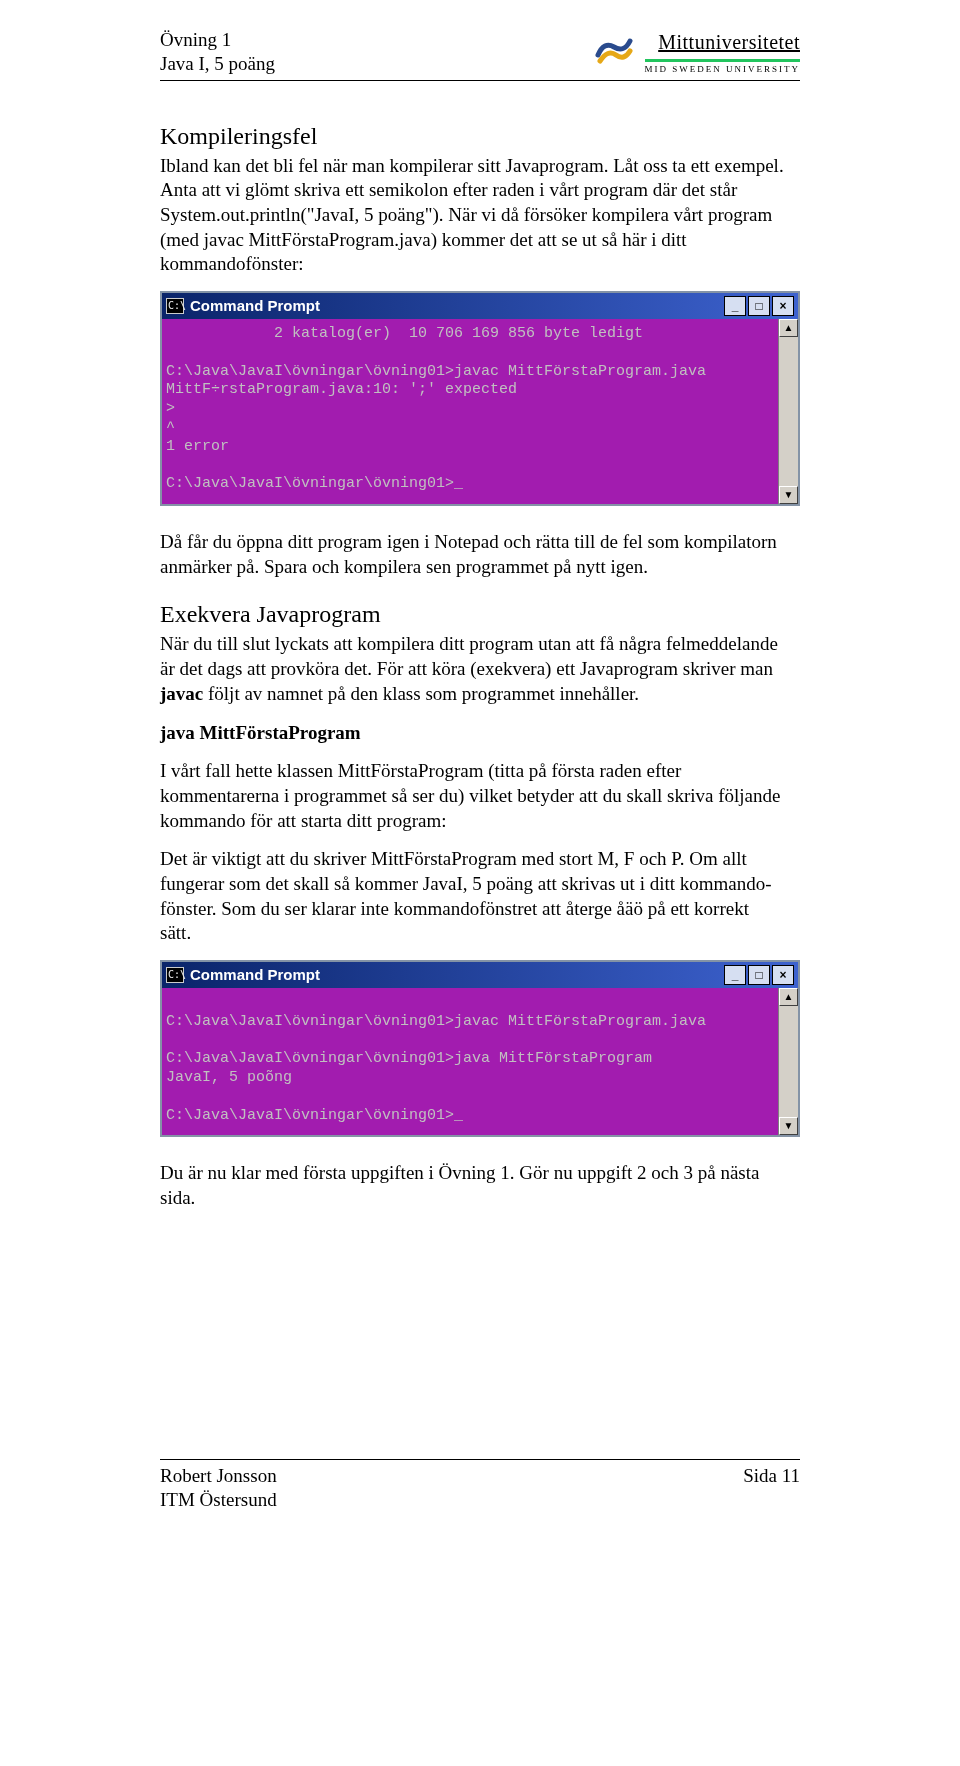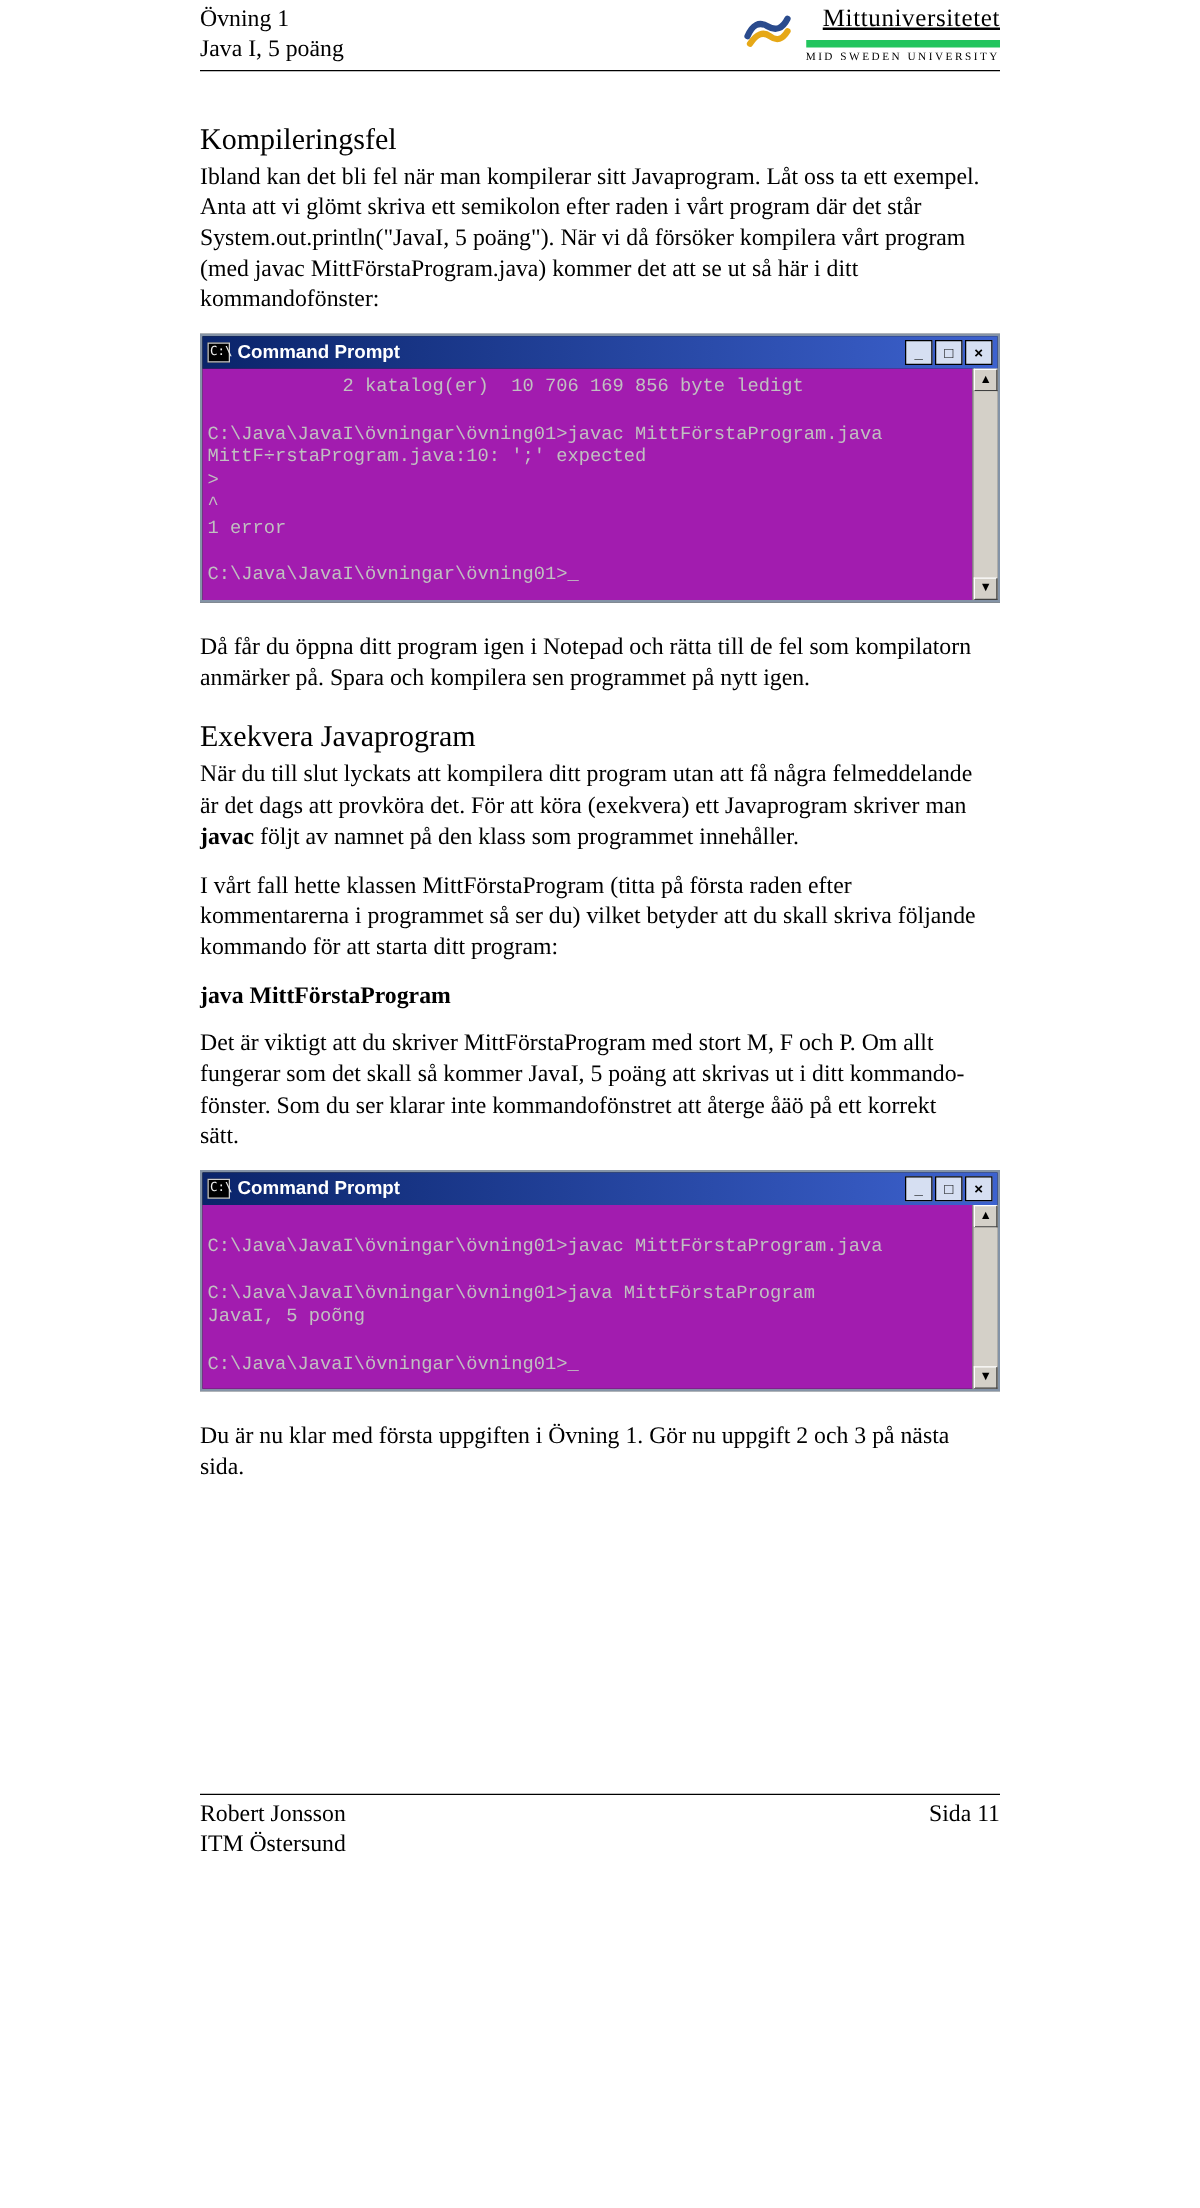--- a/index.html
+++ b/index.html
@@ -7,21 +7,21 @@
     margin: 0;
     font-family: "Times New Roman", Times, serif;
     font-size: 19px;
     line-height: 1.3;
     color: #000;
     background: #fff;
   }
   .page {
     width: 780px;
     margin: 0 auto;
-    padding: 4px 70px 40px 70px;
+    padding: 28px 70px 40px 70px;
     position: relative;
   }
   .header-area {
     border-bottom: 1px solid #000;
     padding-bottom: 4px;
     margin-bottom: 40px;
     display: flex;
     justify-content: space-between;
     align-items: flex-end;
   }
@@ -35,21 +35,21 @@
   .logo-text {
     display: inline-block;
     text-align: right;
     vertical-align: middle;
   }
   .logo-name { font-size: 20px; line-height: 1; letter-spacing: 0.5px; text-decoration: underline; }
   .logo-sub {
     font-size: 9px;
     letter-spacing: 2px;
     display: block;
-    border-top: 6px solid #22c55e;
+    border-top: 3px solid #22c55e;
     margin-top: 3px;
     padding-top: 2px;
   }
   .section-title { font-size: 24px; font-weight: normal; margin: 20px 0 2px 0; }
   .para { margin: 0 16px 14px 0; }
   .bold { font-weight: bold; }
 
   
   .cmd-window {
     border: 2px solid #8493a6;
@@ -168,22 +168,22 @@
       </div>
     </div>
   </div>
 
   <p class="para">Då får du öppna ditt program igen i Notepad och rätta till de fel som kompilatorn anmärker på. Spara och kompilera sen programmet på nytt igen.</p>
 
   <div class="section-title">Exekvera Javaprogram</div>
   <p class="para">
     <span>När du till slut lyckats att kompilera ditt program utan att få några felmeddelande är det dags att provköra det. För att köra (exekvera) ett Javaprogram skriver man </span><span class="bold">javac</span><span> följt av namnet på den klass som programmet innehåller.</span>
   </p>
+  <p class="para bold">java MittFörstaProgram</p>
   <p class="para">I vårt fall hette klassen MittFörstaProgram (titta på första raden efter kommentarerna i programmet så ser du) vilket betyder att du skall skriva följande kommando för att starta ditt program:</p>
-  <p class="para bold">java MittFörstaProgram</p>
   <p class="para">Det är viktigt att du skriver MittFörstaProgram med stort M, F och P. Om allt fungerar som det skall så kommer JavaI, 5 poäng att skrivas ut i ditt kommando-fönster. Som du ser klarar inte kommandofönstret att återge åäö på ett korrekt sätt.</p>
 
   <div class="cmd-window">
     <div class="cmd-titlebar">
       <div class="cmd-titleleft">
         <span class="cmd-sysicon">C:\</span>
         <span class="cmd-title-text">Command Prompt</span>
       </div>
       <div class="cmd-btns-right">
         <span class="cmd-btn">_</span>

